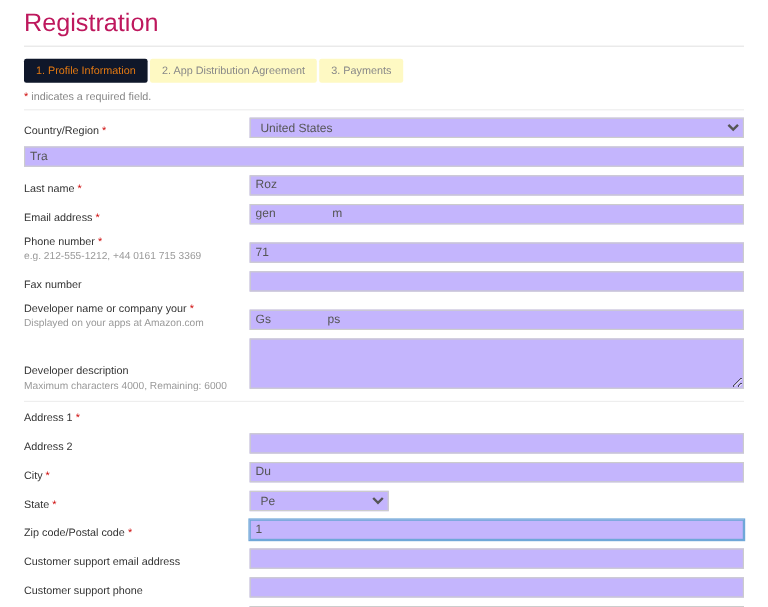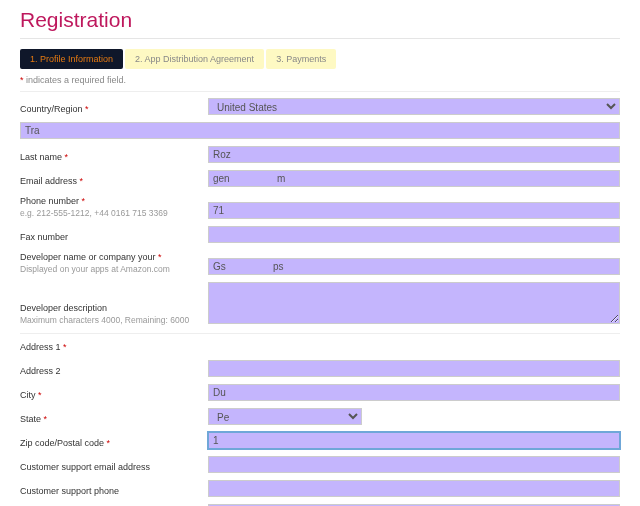--- a/index.html
+++ b/index.html
@@ -76,21 +76,21 @@
     width: 100%;
     font-size: 10px;
     padding: 2px 4px;
     border: 1px solid #ccc;
     background: #c4b5fd;
     color: #555;
     font-family: inherit;
     height: 17px;
   }
   textarea { height: 42px; resize: both; }
-  select.state { width: 154px; }
+  select.state { width: 116px; }
   input.focus {
     border: 1px solid #6fa7d8;
     outline: 1px solid #6fa7d8;
   }
 </style>
 </head>
 <body>
 
 <h1>Registration</h1>
 <hr class="top">

